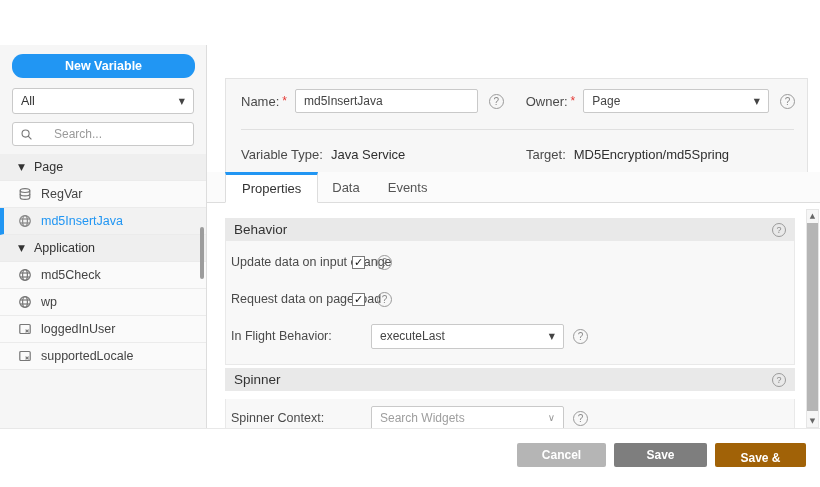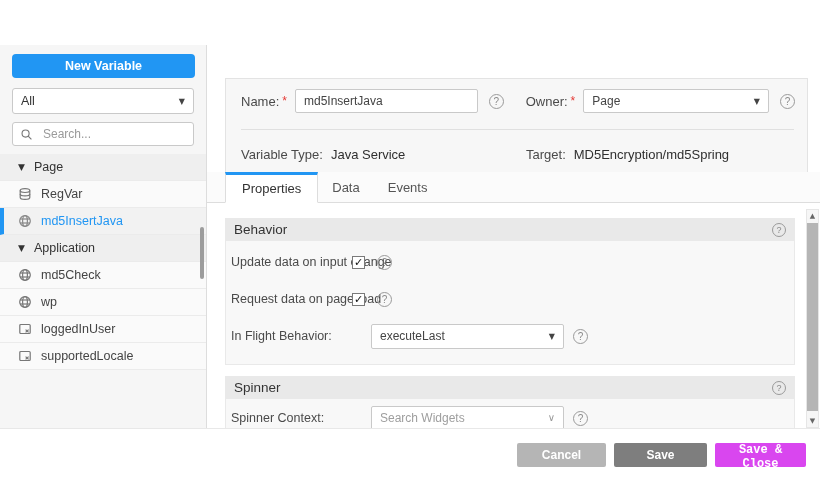--- a/index.html
+++ b/index.html
@@ -27,36 +27,36 @@
   }
   .qmark::after { content: "?"; }
 
   
   .sidebar {
     position: absolute; top: 45px; left: 0; width: 207px; bottom: 59px;
     background: #f6f6f6; border-right: 1px solid #ddd; overflow: hidden;
   }
   .btn-new {
     display: block; margin: 9px 8px 0 12px; height: 24px; width: 183px;
-    background: #2196f3; border: none; border-radius: 4px;
+    background: #2196f3; border: none; border-radius: 11px;
     color: #fff; font-size: 12.5px; font-weight: bold; cursor: pointer;
     font-family: "Liberation Sans", sans-serif;
   }
   .filter-select {
     margin: 10px 12px 0 12px; height: 26px; background: #fff;
     border: 1px solid #c9c9c9; border-radius: 3px;
     display: flex; align-items: center; padding: 0 8px; cursor: pointer;
   }
   .filter-select .val { font-size: 12.5px; color: #333; flex: 1; }
   .caret-down { font-size: 8px; color: #444; }
   .caret-down::after { content: "▼"; }
   .search-box {
     margin: 8px 12px 0 12px; height: 24px; background: #fff;
     border: 1px solid #c9c9c9; border-radius: 3px;
-    display: flex; align-items: center; padding: 0 7px; gap: 10px;
+    display: flex; align-items: center; padding: 0 7px; gap: 21px;
   }
   .search-box input {
     border: none; outline: none; flex: 1; font-size: 12px; color: #444;
     background: transparent; font-family: "Liberation Sans", sans-serif; min-width: 0;
   }
   .search-box input::placeholder { color: #9a9a9a; }
   .tree { margin-top: 8px; }
   .tree-row {
     height: 27px; display: flex; align-items: center; gap: 9px;
     padding: 0 10px 0 18px; border-bottom: 1px solid #ebebeb;
@@ -126,21 +126,21 @@
     background: #e9e9e9; display: flex; align-items: center; justify-content: space-between;
     padding: 0 9px; font-size: 13.5px; color: #333;
   }
   .section-header .qmark { width: 14px; height: 14px; font-size: 9px; }
   .section-body {
     position: absolute; left: 18px; width: 570px;
     background: #f8f8f8; border: 1px solid #e9e9e9; border-top: none;
   }
   #behavior-header { top: 173px; }
   #behavior-body { top: 196px; height: 124px; padding: 8px 0 0 5px; }
-  #spinner-header { top: 331px; text-align: center; }
+  #spinner-header { top: 323px; text-align: center; }
   #spinner-body { top: 354px; height: 33px; padding: 6px 18px 0 5px; }
   .prop-row { display: flex; align-items: center; height: 26px; margin-bottom: 11px; }
   .prop-lbl { width: 120px; font-size: 12.5px; color: #4a4a4a; white-space: nowrap; }
   .checkbox {
     width: 13px; height: 13px; border: 1px solid #7a7a7a; background: #fff;
     margin-left: 1px; display: inline-flex; align-items: center; justify-content: center;
     cursor: pointer; flex: 0 0 auto;
   }
   .checkbox.checked::after { content: "✓"; font-size: 11px; color: #111; line-height: 1; font-family: "DejaVu Sans", sans-serif; }
   .prop-row .qmark { margin-left: 12px; }
@@ -172,21 +172,21 @@
 
   
   .footer {
     position: absolute; left: 0; right: 0; bottom: 0; height: 59px;
     background: #fff; border-top: 1px solid #e8e8e8;
     display: flex; align-items: center; justify-content: flex-end; gap: 8px; padding: 0 14px 6px 0;
   }
   .btn { height: 24px; border: none; border-radius: 2px; color: #fff; font-size: 12px; font-weight: bold; cursor: pointer; font-family: "Liberation Sans", sans-serif; padding: 0 18px; }
   .btn-cancel { background: #b5b5b5; width: 89px; }
   .btn-save { background: #7e7e7e; width: 93px; }
-  .btn-saveclose { background: #d946ef; width: 91px; padding: 0 8px; font-family: Liberation Mono, monospace; }
+  .btn-saveclose { background: #a16207; width: 91px; padding: 8px 8px; }
 
   svg.icon { stroke: #777; fill: none; stroke-width: 1.2; }
   .selected svg.icon { stroke: #888; }
 </style>
 </head>
 <body>
 
 <div class="app">
 
 

